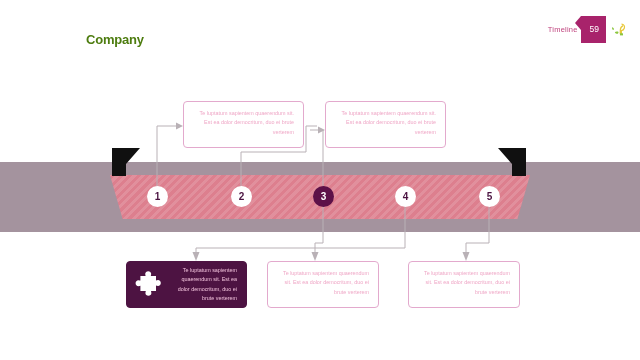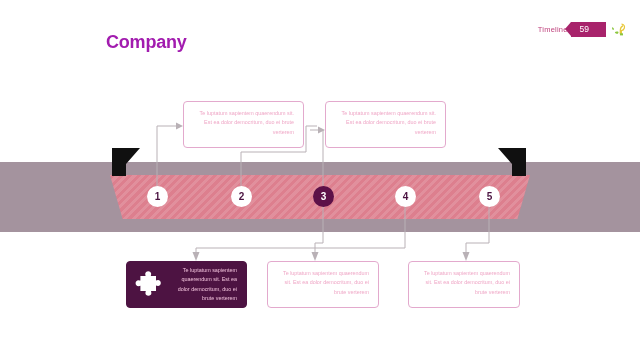--- a/index.html
+++ b/index.html
@@ -20,47 +20,46 @@
     width: 640px;
     height: 360px;
     background: #ffffff;
   }
 
   
   #page-title {
     position: absolute;
     left: 86px;
     top: 32px;
-    font-size: 18px;
+    font-size: 13px;
     font-weight: bold;
-    color: #a21caf;
+    color: #4d7c0f;
     letter-spacing: -0.2px;
-    margin-left: 20px;
   }
 
   #timeline-badge {
     position: absolute;
     right: 12px;
     top: 20px;
     display: flex;
     align-items: center;
     height: 18px;
   }
   #timeline-label {
     font-size: 7.5px;
     color: #c0457f;
     margin-right: 3px;
     letter-spacing: 0.2px;
   }
   .badge-chip {
     position: relative;
-    height: 15px;
+    height: 27px;
     display: flex;
     align-items: center;
-    padding: 0 17px 0 9px;
+    padding: 0 7px 0 9px;
     background: #a8236b;
     color: #ffffff;
     font-size: 8.5px;
     font-weight: normal;
   }
   .badge-chip::before {
     content: "";
     position: absolute;
     left: -6px;
     top: 0;

